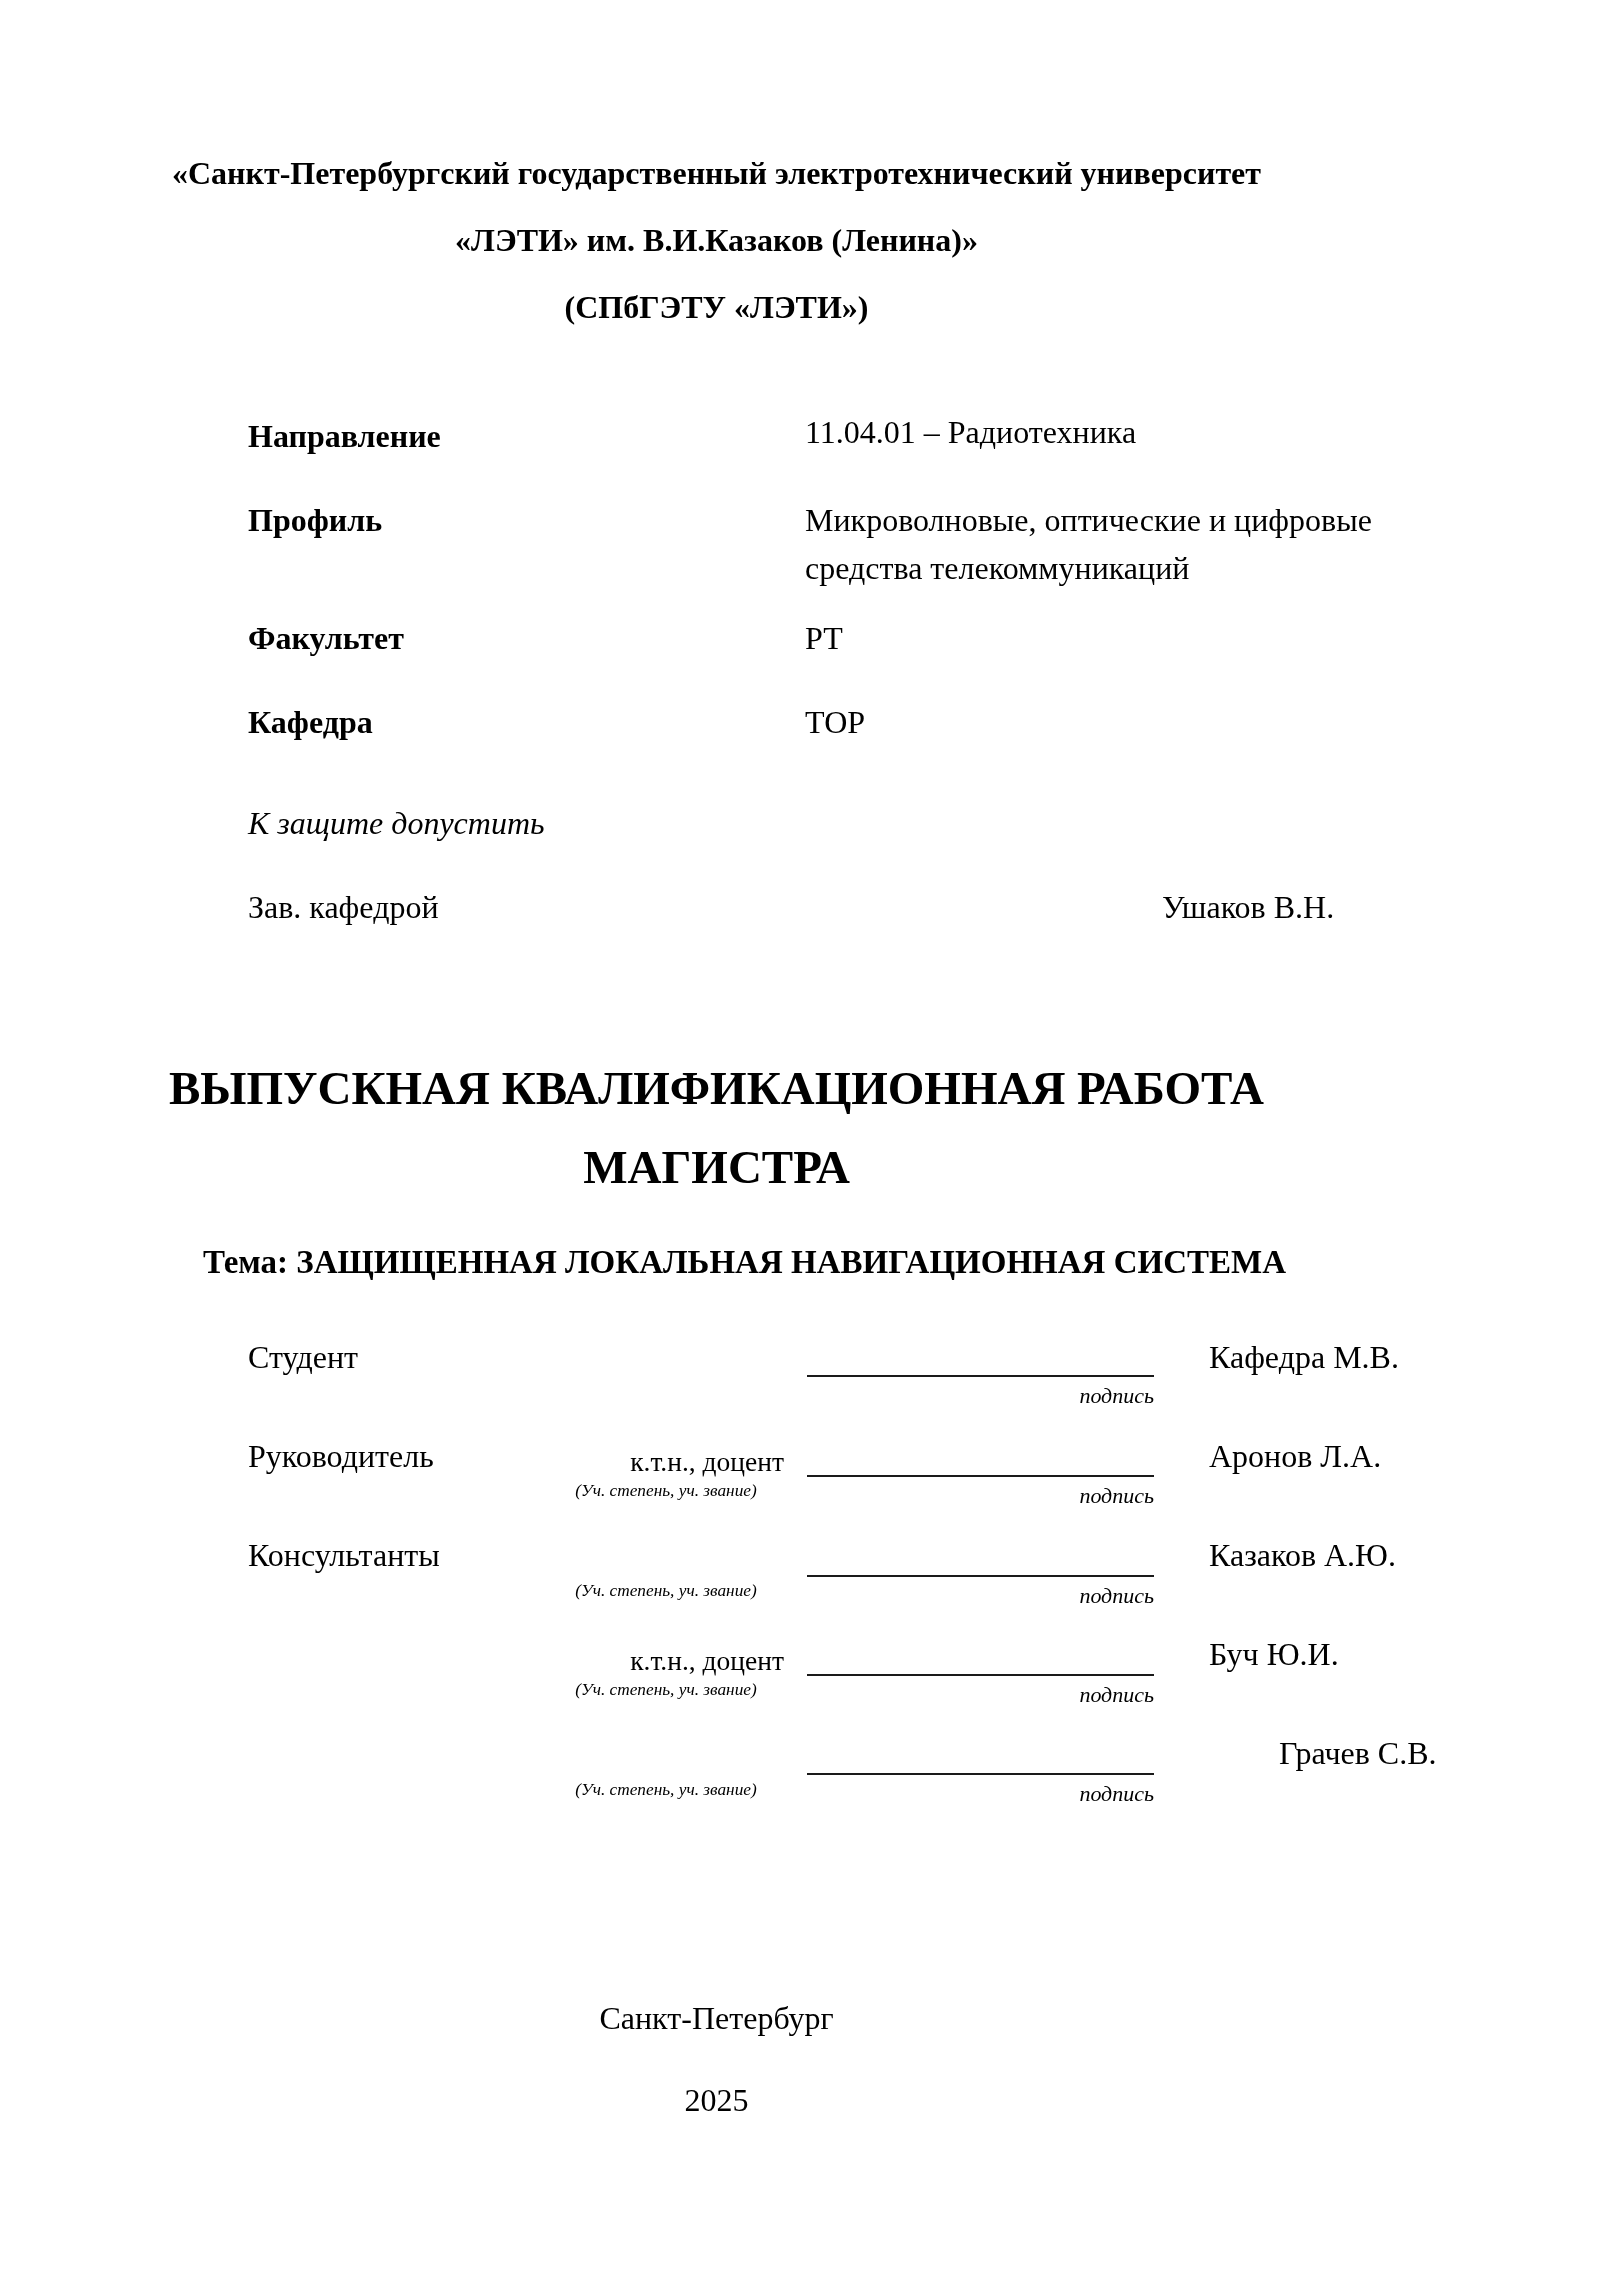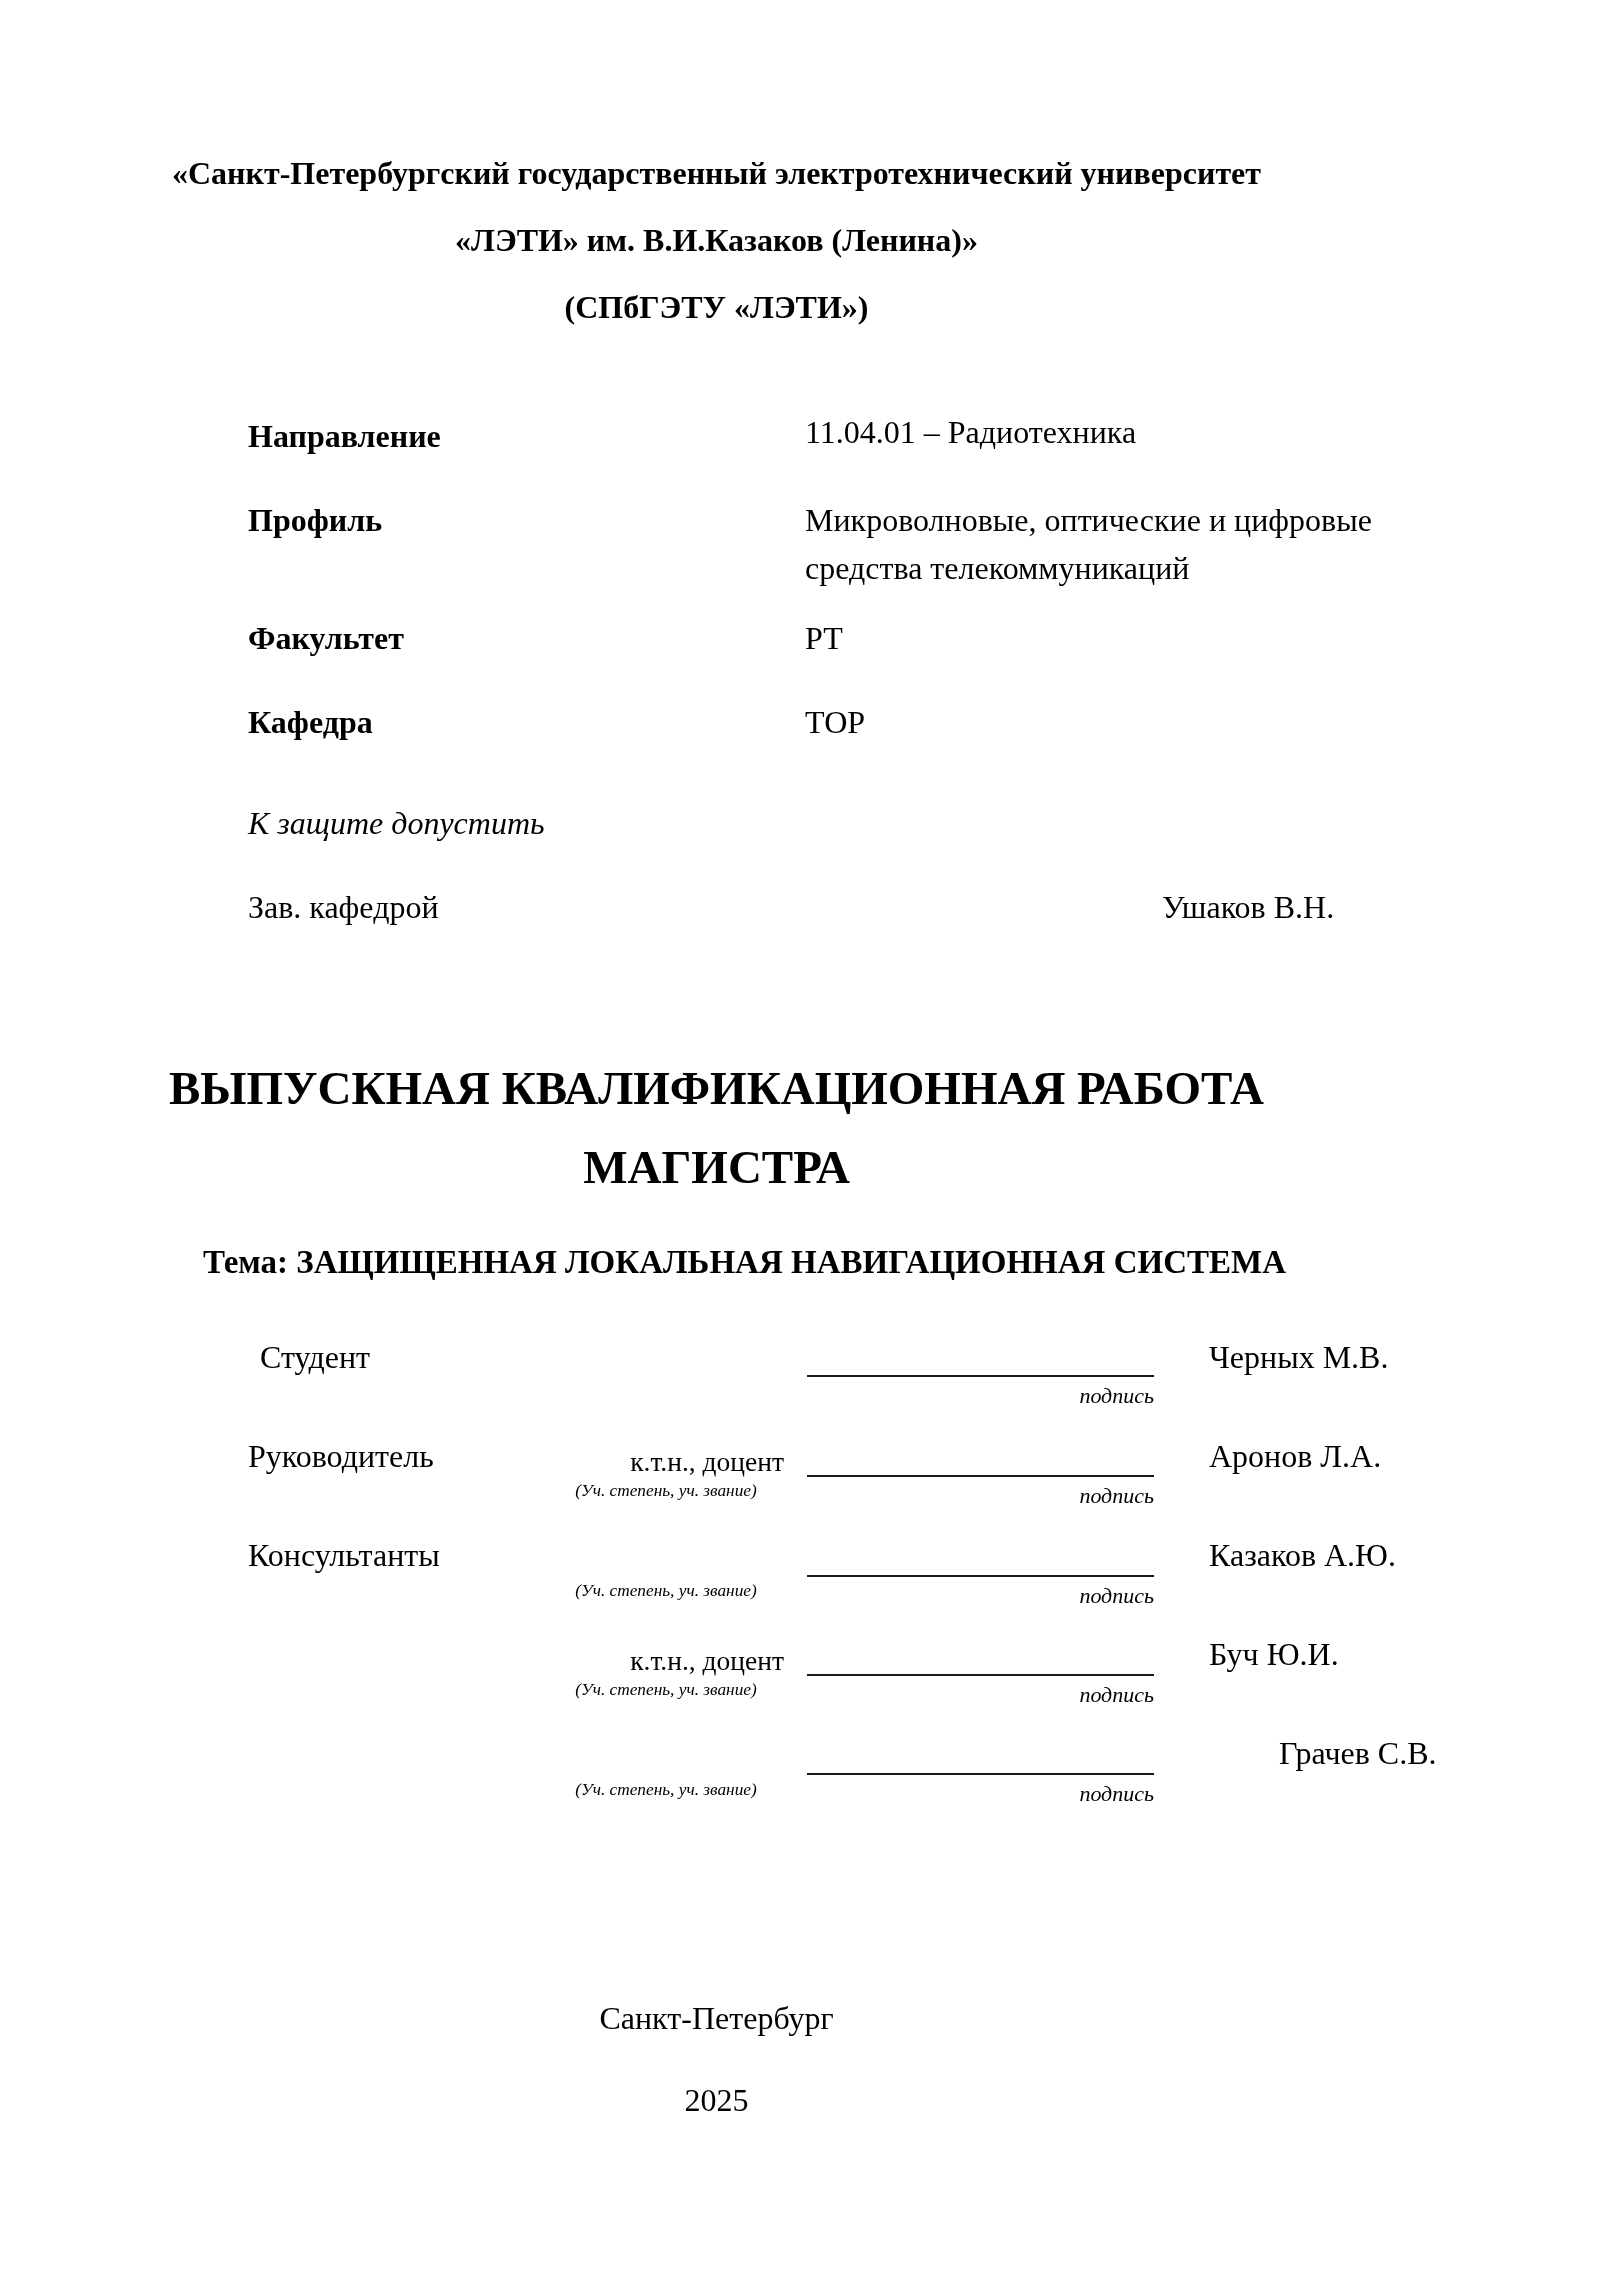--- a/index.html
+++ b/index.html
@@ -44,24 +44,24 @@
 <div class="abs italic" style="left:248px; top:805px;">К защите допустить</div>
 <div class="abs normal" style="left:248px; top:889px;">Зав. кафедрой</div>
 <div class="abs normal" style="left:1162px; top:889px;">Ушаков В.Н.</div>
 
 <div class="abs center title" style="top:1061px;">ВЫПУСКНАЯ КВАЛИФИКАЦИОННАЯ РАБОТА</div>
 <div class="abs center title" style="top:1140px;">МАГИСТРА</div>
 <div class="abs center topic" style="top:1244px;">Тема: ЗАЩИЩЕННАЯ ЛОКАЛЬНАЯ НАВИГАЦИОННАЯ СИСТЕМА</div>
 
 <div>
 
-  <div class="abs normal" style="left:260px; top:1339px;">Студент</div>
+  <div class="abs normal" style="left:248px; top:1339px;">Студент</div>
   <div class="sig-line" style="top:1375px;"></div>
   <div class="abs sig-cap" style="top:1383px;">подпись</div>
-  <div class="abs normal" style="left:1209px; top:1339px;">Черных М.В.</div>
+  <div class="abs normal" style="left:1209px; top:1339px;">Кафедра М.В.</div>
 
   <div class="abs normal" style="left:248px; top:1438px;">Руководитель</div>
   <div class="abs cred" style="left:548px; top:1446px;">к.т.н., доцент</div>
   <div class="abs cred-cap" style="left:548px; top:1481px;">(Уч. степень, уч. звание)</div>
   <div class="sig-line" style="top:1475px;"></div>
   <div class="abs sig-cap" style="top:1483px;">подпись</div>
   <div class="abs normal" style="left:1209px; top:1438px;">Аронов Л.А.</div>
 
   <div class="abs normal" style="left:248px; top:1537px;">Консультанты</div>
   <div class="abs cred-cap" style="left:548px; top:1581px;">(Уч. степень, уч. звание)</div>

